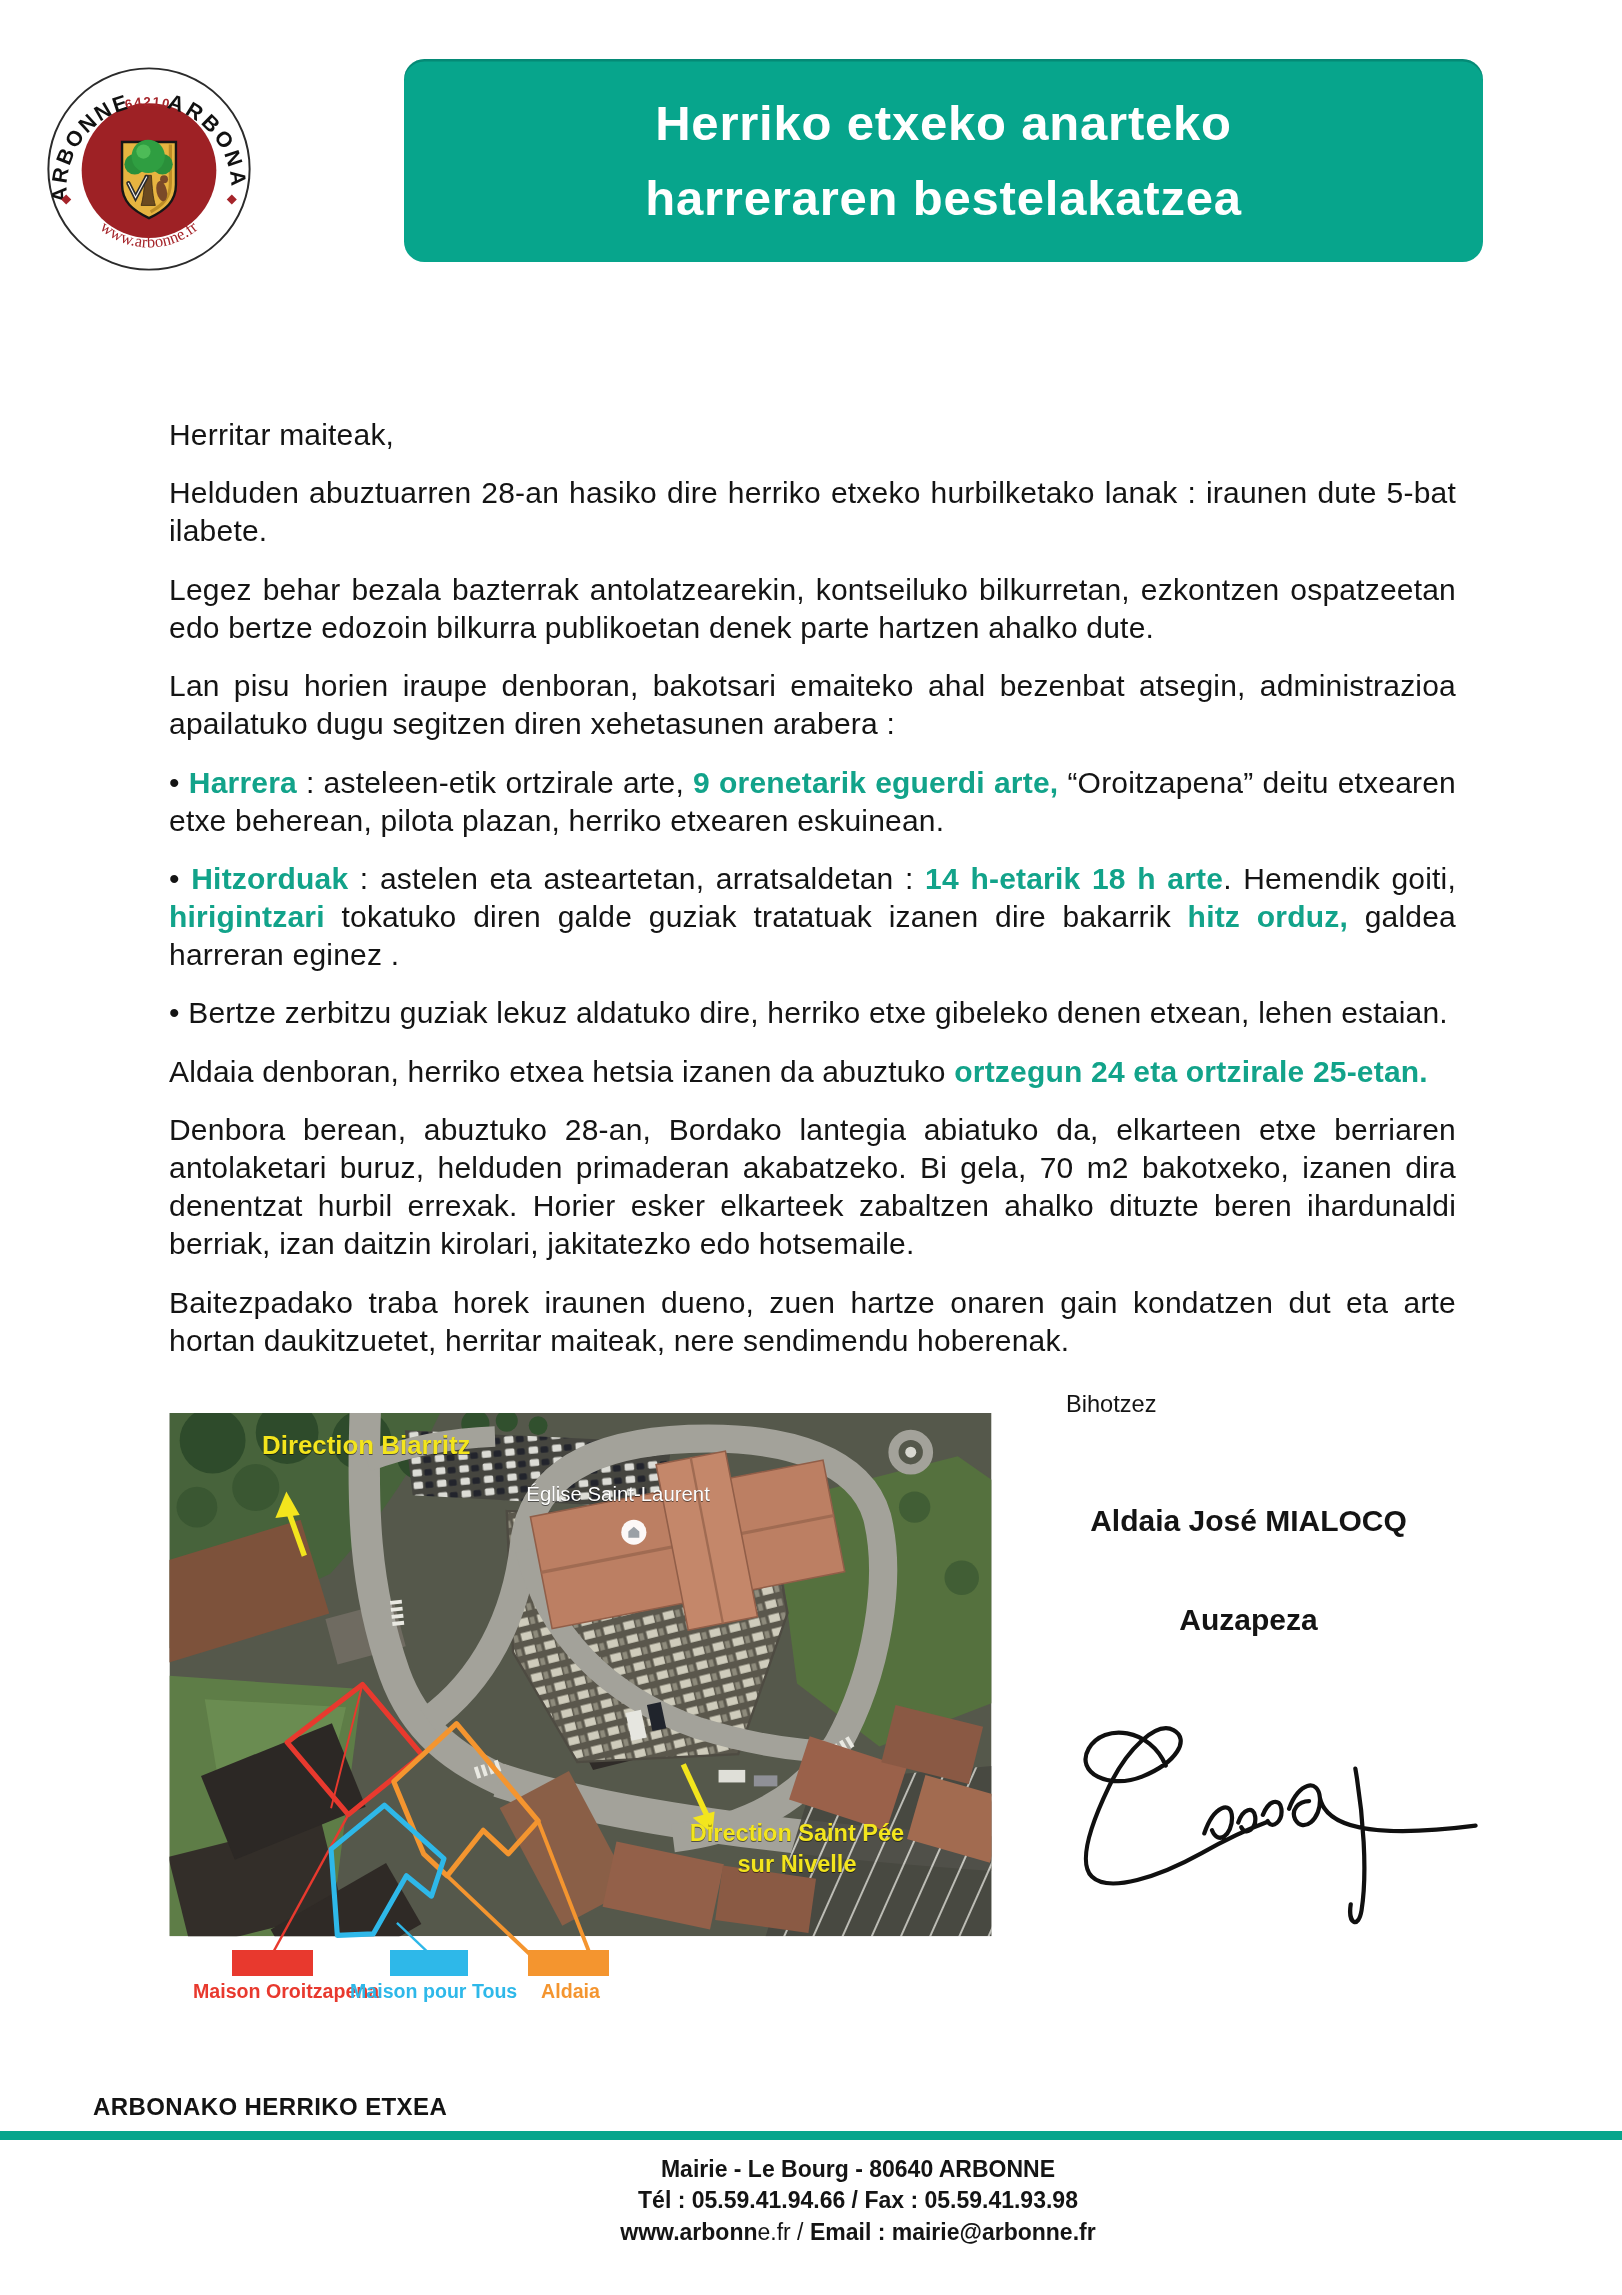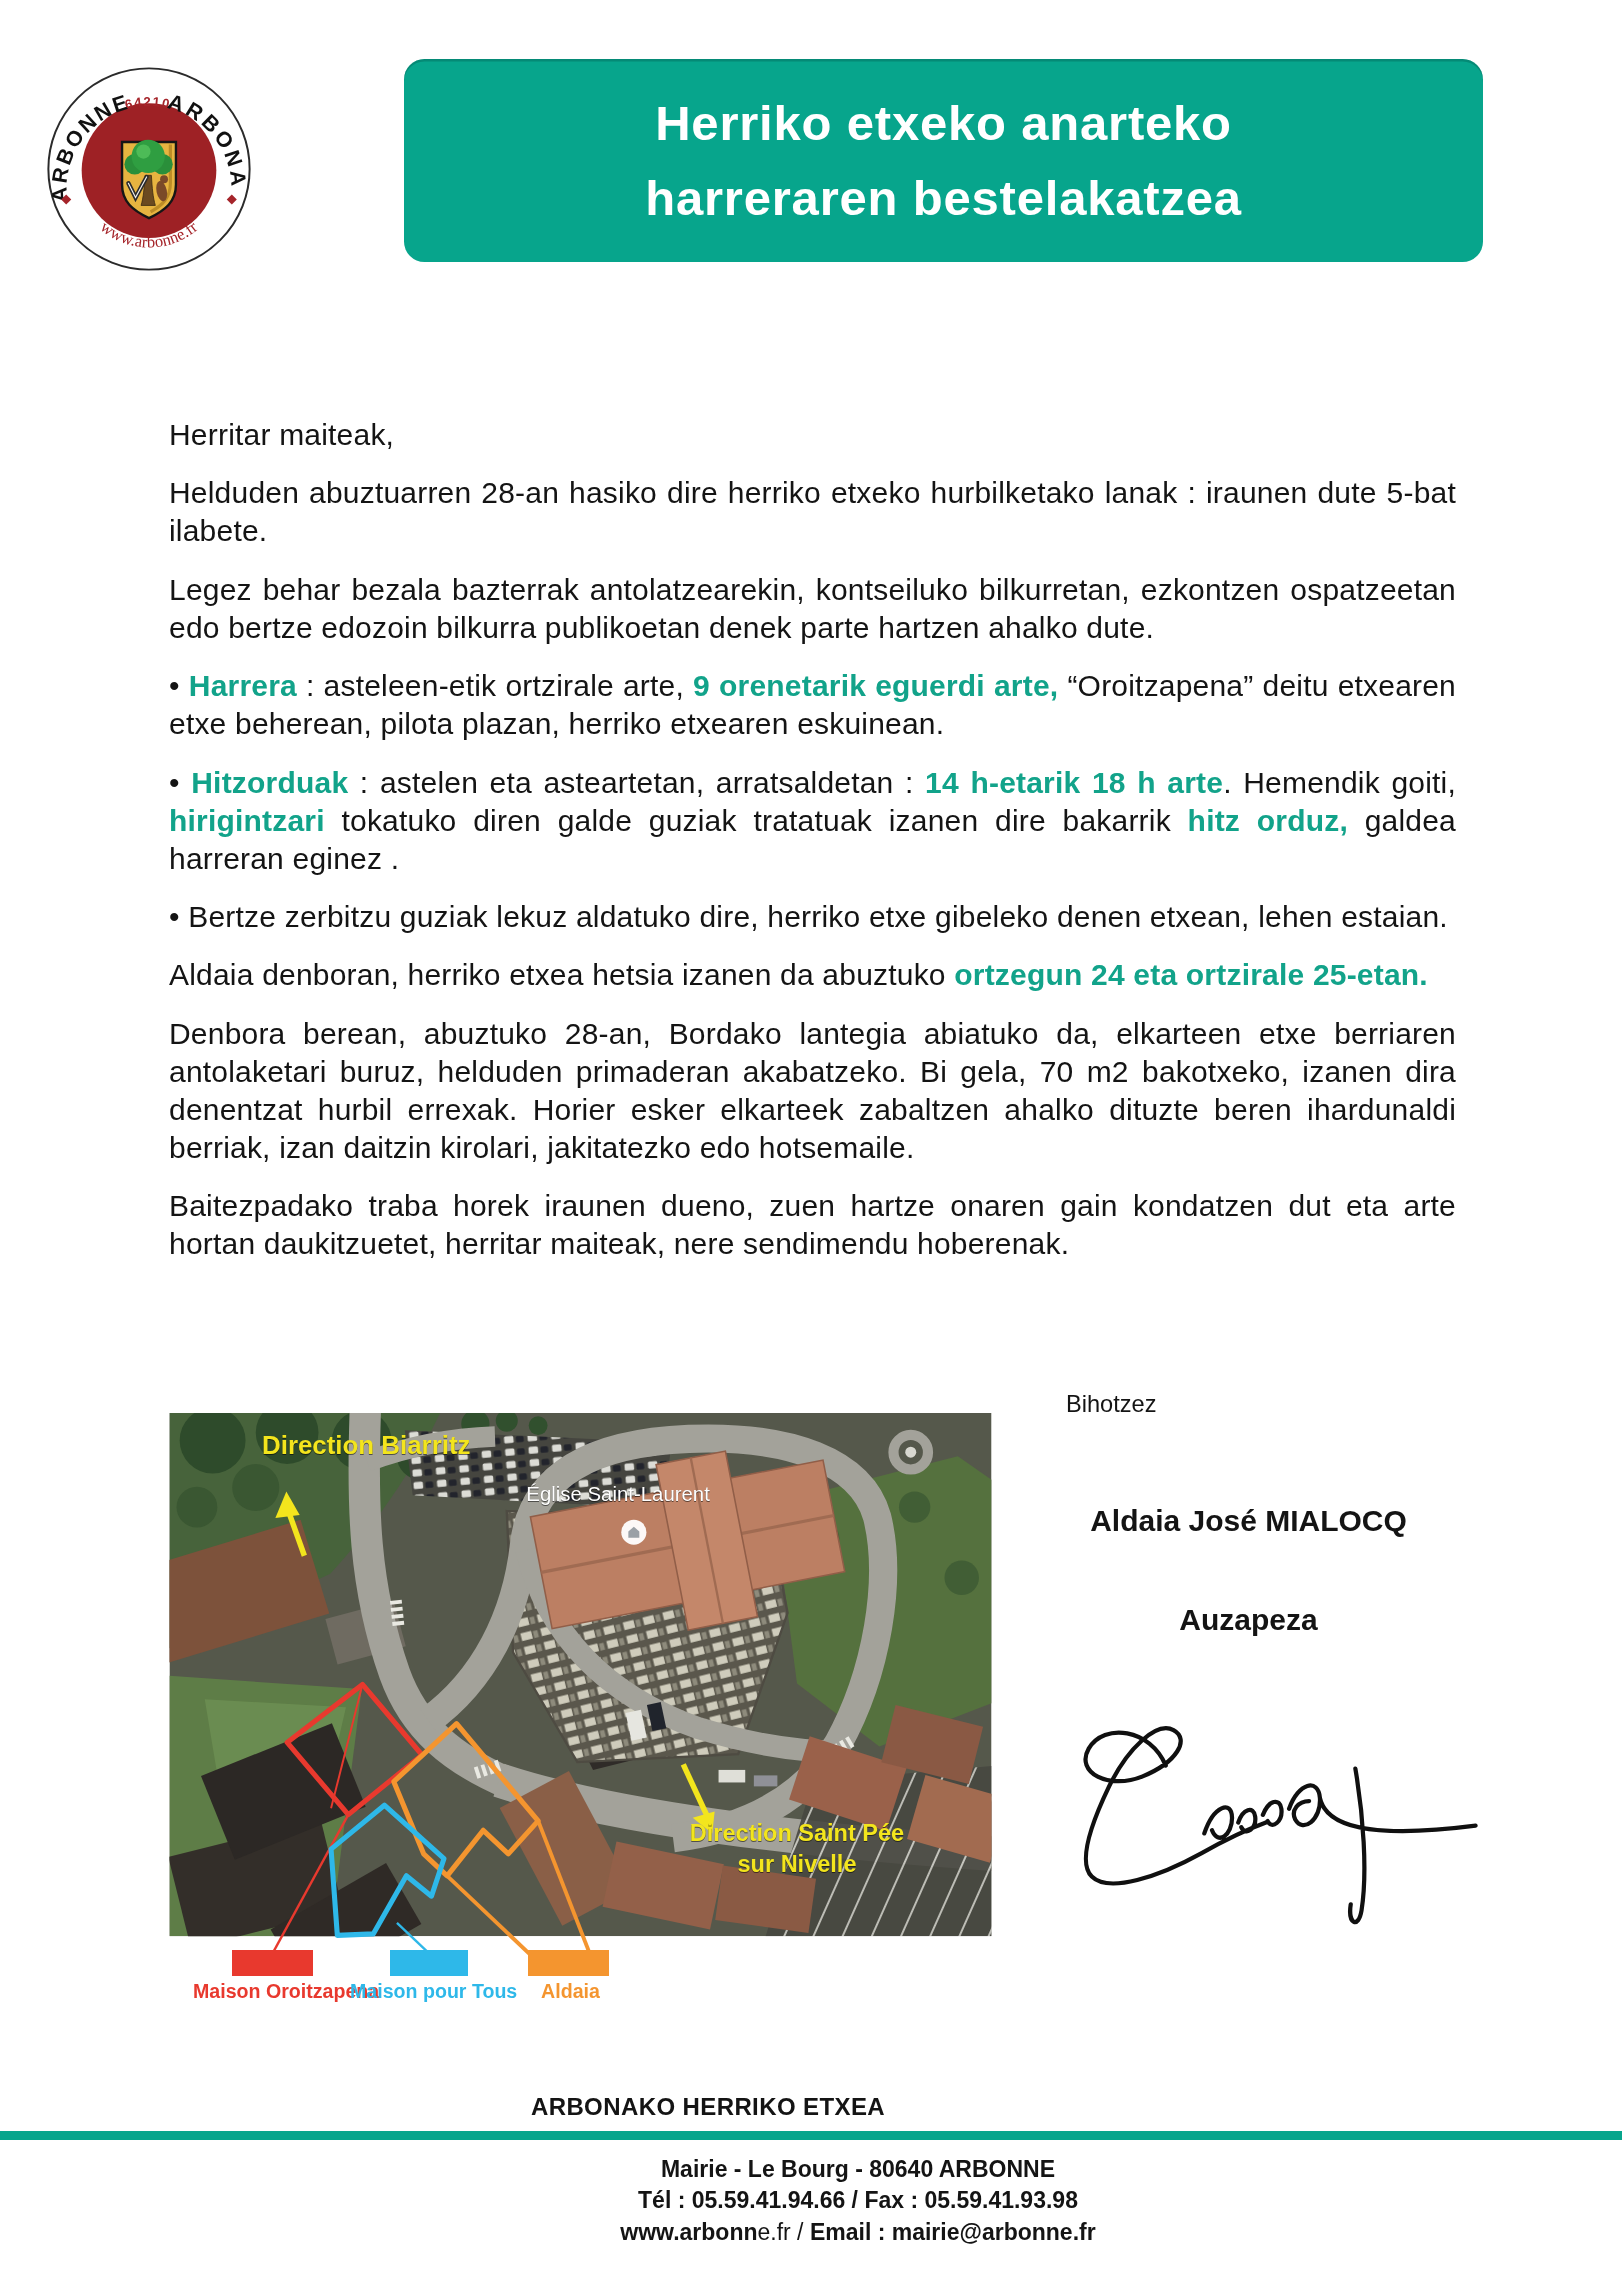--- a/index.html
+++ b/index.html
@@ -42,21 +42,21 @@
   .figure { position:absolute; left:169px; top:1413px; width:823px; height:612px; }
   .mapsvg { position:absolute; left:0; top:0; width:823px; height:604px; }
   .legend-swatch { position:absolute; top:537px; height:26px; }
   .legend-label  { position:absolute; top:567px; font-size:19.6px; font-weight:bold;
                    text-align:center; white-space:nowrap; }
   .maplabel { font-weight:bold; }
   .shadowed { filter: drop-shadow(0 1px 1px rgba(0,0,0,.65)); }
 
   
   .f-org  { position:absolute; left:0; top:2093px; width:1323px; padding-left:93px;
-            text-align:center; font-size:24px; font-weight:bold; letter-spacing:0.4px; }
+            text-align:left; font-size:24px; font-weight:bold; letter-spacing:0.4px; }
   .f-bar  { position:absolute; left:0; top:2131px; width:1623px; height:9.4px; background:var(--bar); }
   .f-line { position:absolute; left:0; width:1623px; padding-left:93px; text-align:center;
             font-size:23px; font-weight:bold; }
   .f1 { top:2156px; } .f2 { top:2187px; } .f3 { top:2219px; }
   .f3 .lt { font-weight:normal; font-family:Liberation Sans, sans-serif; }
 </style>
 </head>
 <body style="--accent: #12a38a; --banner: #07a58c; --bar: #07a58c; --maplabel: #f3e51d;">
 
 <svg class="logo" viewBox="0 0 260 260">
@@ -101,20 +101,21 @@
 
 <div class="banner">
   <div class="banner-line">Herriko etxeko anarteko</div>
   <div class="banner-line">harreraren bestelakatzea</div>
 </div>
 
 <div id="letter-body" class="letter">
     <p class="para"><span>Herritar maiteak,</span></p>
     <p class="para"><span>Helduden abuztuarren 28-an hasiko dire herriko etxeko hurbilketako lanak : iraunen dute 5-bat ilabete.</span></p>
     <p class="para"><span>Legez behar bezala bazterrak antolatzearekin, kontseiluko bilkurretan, ezkontzen ospatzeetan edo bertze edozoin bilkurra publikoetan denek parte hartzen ahalko dute.</span></p>
+    <p class="para"><span>Lan pisu horien iraupe denboran, bakotsari emaiteko ahal bezenbat atsegin, administrazioa apailatuko dugu segitzen diren xehetasunen arabera :</span></p>
     <p class="para"><span>• </span><span class="accent">Harrera</span><span> : asteleen-etik ortzirale arte, </span><span class="accent">9 orenetarik eguerdi arte,</span><span> “Oroitzapena” deitu etxearen etxe beherean, pilota plazan, herriko etxearen eskuinean.</span></p>
     <p class="para"><span>• </span><span class="accent">Hitzorduak</span><span> : astelen eta asteartetan, arratsaldetan : </span><span class="accent">14 h-etarik 18 h arte</span><span>. Hemendik goiti, </span><span class="accent">hirigintzari</span><span> tokatuko diren galde guziak tratatuak izanen dire bakarrik </span><span class="accent">hitz orduz,</span><span> galdea harreran eginez .</span></p>
     <p class="para"><span>• Bertze zerbitzu guziak lekuz aldatuko dire, herriko etxe gibeleko denen etxean, lehen estaian.</span></p>
     <p class="para"><span>Aldaia denboran, herriko etxea hetsia izanen da abuztuko </span><span class="accent">ortzegun 24 eta ortzirale 25-etan.</span></p>
     <p class="para"><span>Denbora berean, abuztuko 28-an, Bordako lantegia abiatuko da, elkarteen etxe berriaren antolaketari buruz, helduden primaderan akabatzeko. Bi gela, 70 m2 bakotxeko, izanen dira denentzat hurbil errexak. Horier esker elkarteek zabaltzen ahalko dituzte beren ihardunaldi berriak, izan daitzin kirolari, jakitatezko edo hotsemaile.</span></p>
     <p class="para"><span>Baitezpadako traba horek iraunen dueno, zuen hartze onaren gain kondatzen dut eta arte hortan daukitzuetet, herritar maiteak, nere sendimendu hoberenak.</span></p>
   </div>
 
 <div class="closing">Bihotzez</div>
 <div class="sig-name">Aldaia José MIALOCQ</div>

